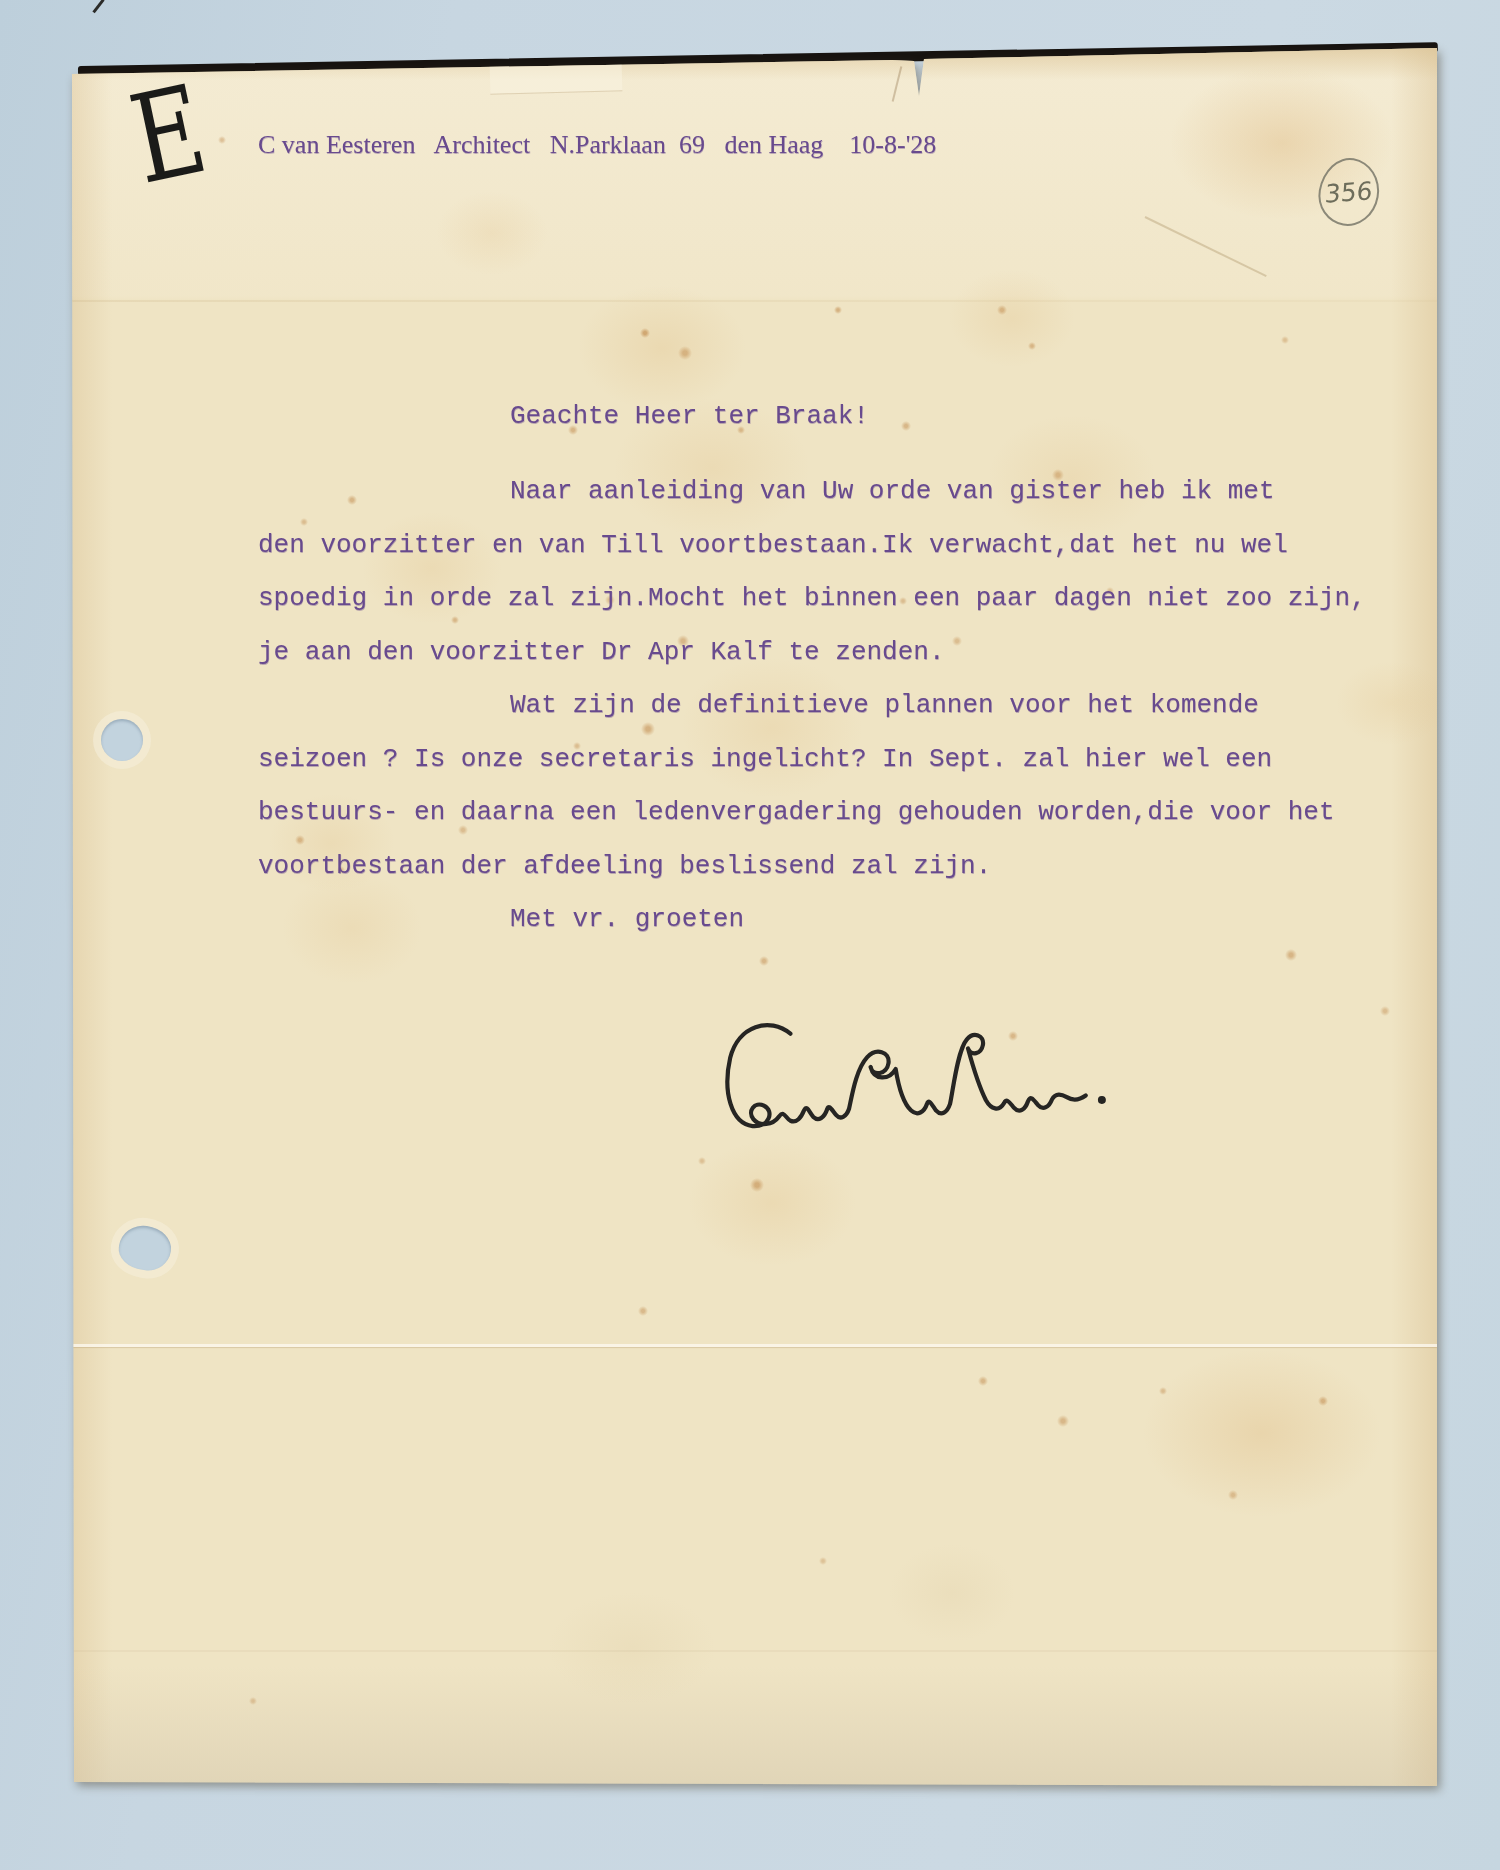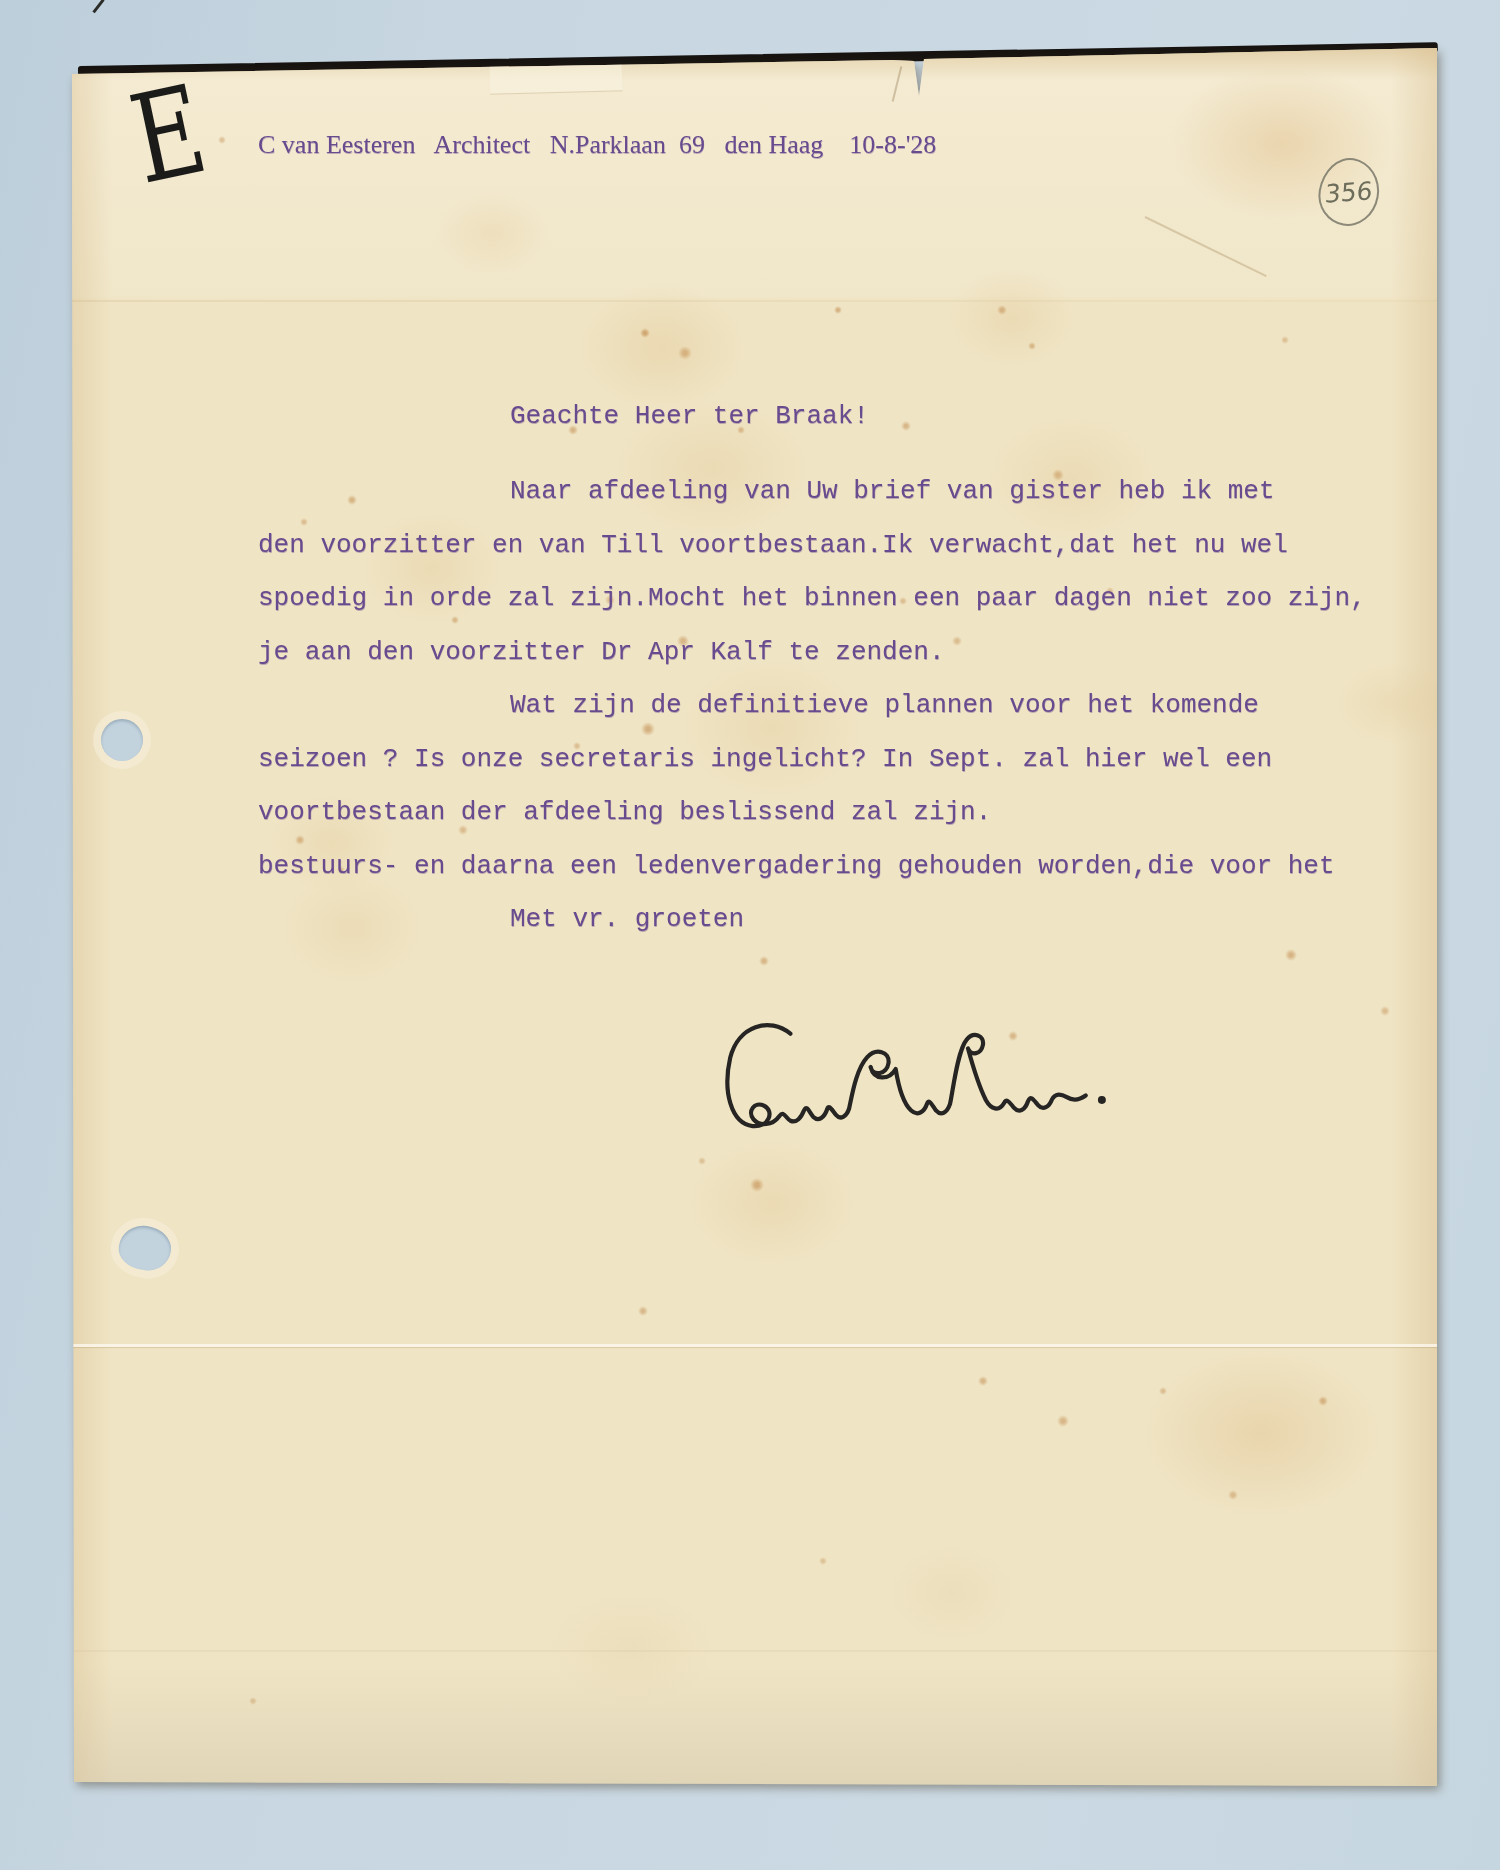--- a/index.html
+++ b/index.html
@@ -208,28 +208,28 @@
 
       <div class="typed header-line">C van Eesteren   Architect   N.Parklaan  69   den Haag    10-8-'28</div>
 
       <div class="archive-circle">
         <span>356</span>
       </div>
 
       <div class="typed salutation">Geachte Heer ter Braak!</div>
 
       <div class="body-block">
-        <div class="line indent">Naar afdeeling van Uw brief van gister heb ik met</div>
+        <div class="line indent">Naar aanleiding van Uw orde van gister heb ik met</div>
         <div class="line">den voorzitter en van Till voortbestaan.Ik verwacht,dat het nu wel</div>
         <div class="line">spoedig in orde zal zijn.Mocht het binnen een paar dagen niet zoo zijn,</div>
         <div class="line">je aan den voorzitter Dr Apr Kalf te zenden.</div>
         <div class="line indent">Wat zijn de definitieve plannen voor het komende</div>
         <div class="line">seizoen ? Is onze secretaris ingelicht? In Sept. zal hier wel een</div>
+        <div class="line">bestuurs- en daarna een ledenvergadering gehouden worden,die voor het</div>
         <div class="line">voortbestaan der afdeeling beslissend zal zijn.</div>
-        <div class="line">bestuurs- en daarna een ledenvergadering gehouden worden,die voor het</div>
         <div class="line indent">Met vr. groeten</div>
       </div>
 
       <svg class="signature-svg" width="436" height="140" viewBox="0 0 436 140">
         <path fill="none" stroke="#151515" stroke-width="4.2" stroke-linecap="round" stroke-linejoin="round" opacity="0.92" d="M 112,22
                  C 92,4 60,12 51,44
                  C 42,78 50,110 71,113
                  C 87,115 94,99 83,93
                  C 74,88 66,98 72,106
                  C 78,114 91,113 98,104

